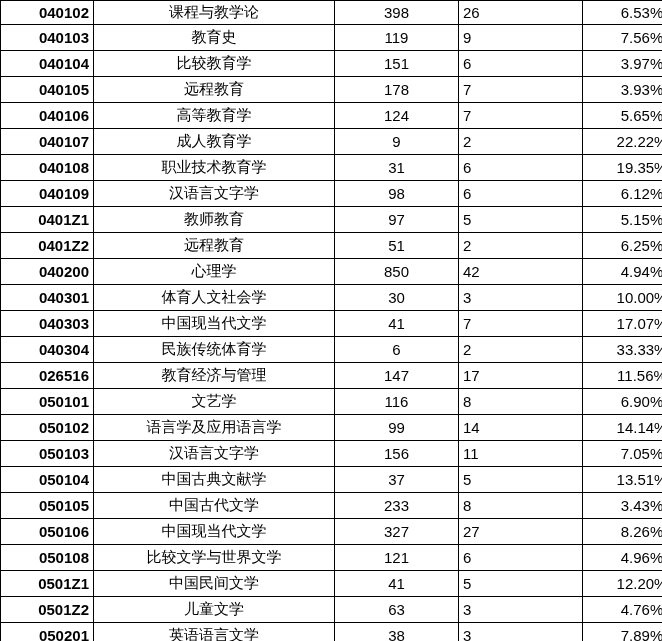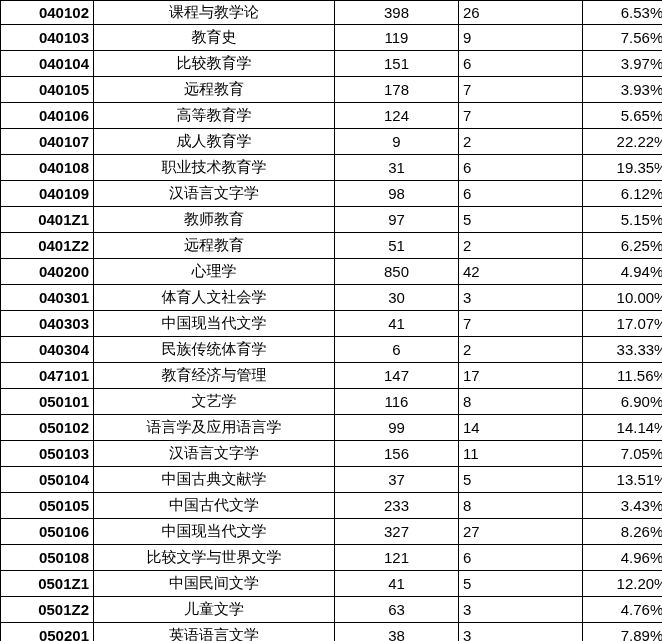--- a/index.html
+++ b/index.html
@@ -157,21 +157,21 @@
         <td class="col-pct">17.07%</td>
       </tr>
       <tr>
         <td class="col-code">040304</td>
         <td class="col-name">民族传统体育学</td>
         <td class="col-num1">6</td>
         <td class="col-num2">2</td>
         <td class="col-pct">33.33%</td>
       </tr>
       <tr>
-        <td class="col-code">047101</td>
+        <td class="col-code">026516</td>
         <td class="col-name">教育经济与管理</td>
         <td class="col-num1">147</td>
         <td class="col-num2">17</td>
         <td class="col-pct">11.56%</td>
       </tr>
       <tr>
         <td class="col-code">050101</td>
         <td class="col-name">文艺学</td>
         <td class="col-num1">116</td>
         <td class="col-num2">8</td>

